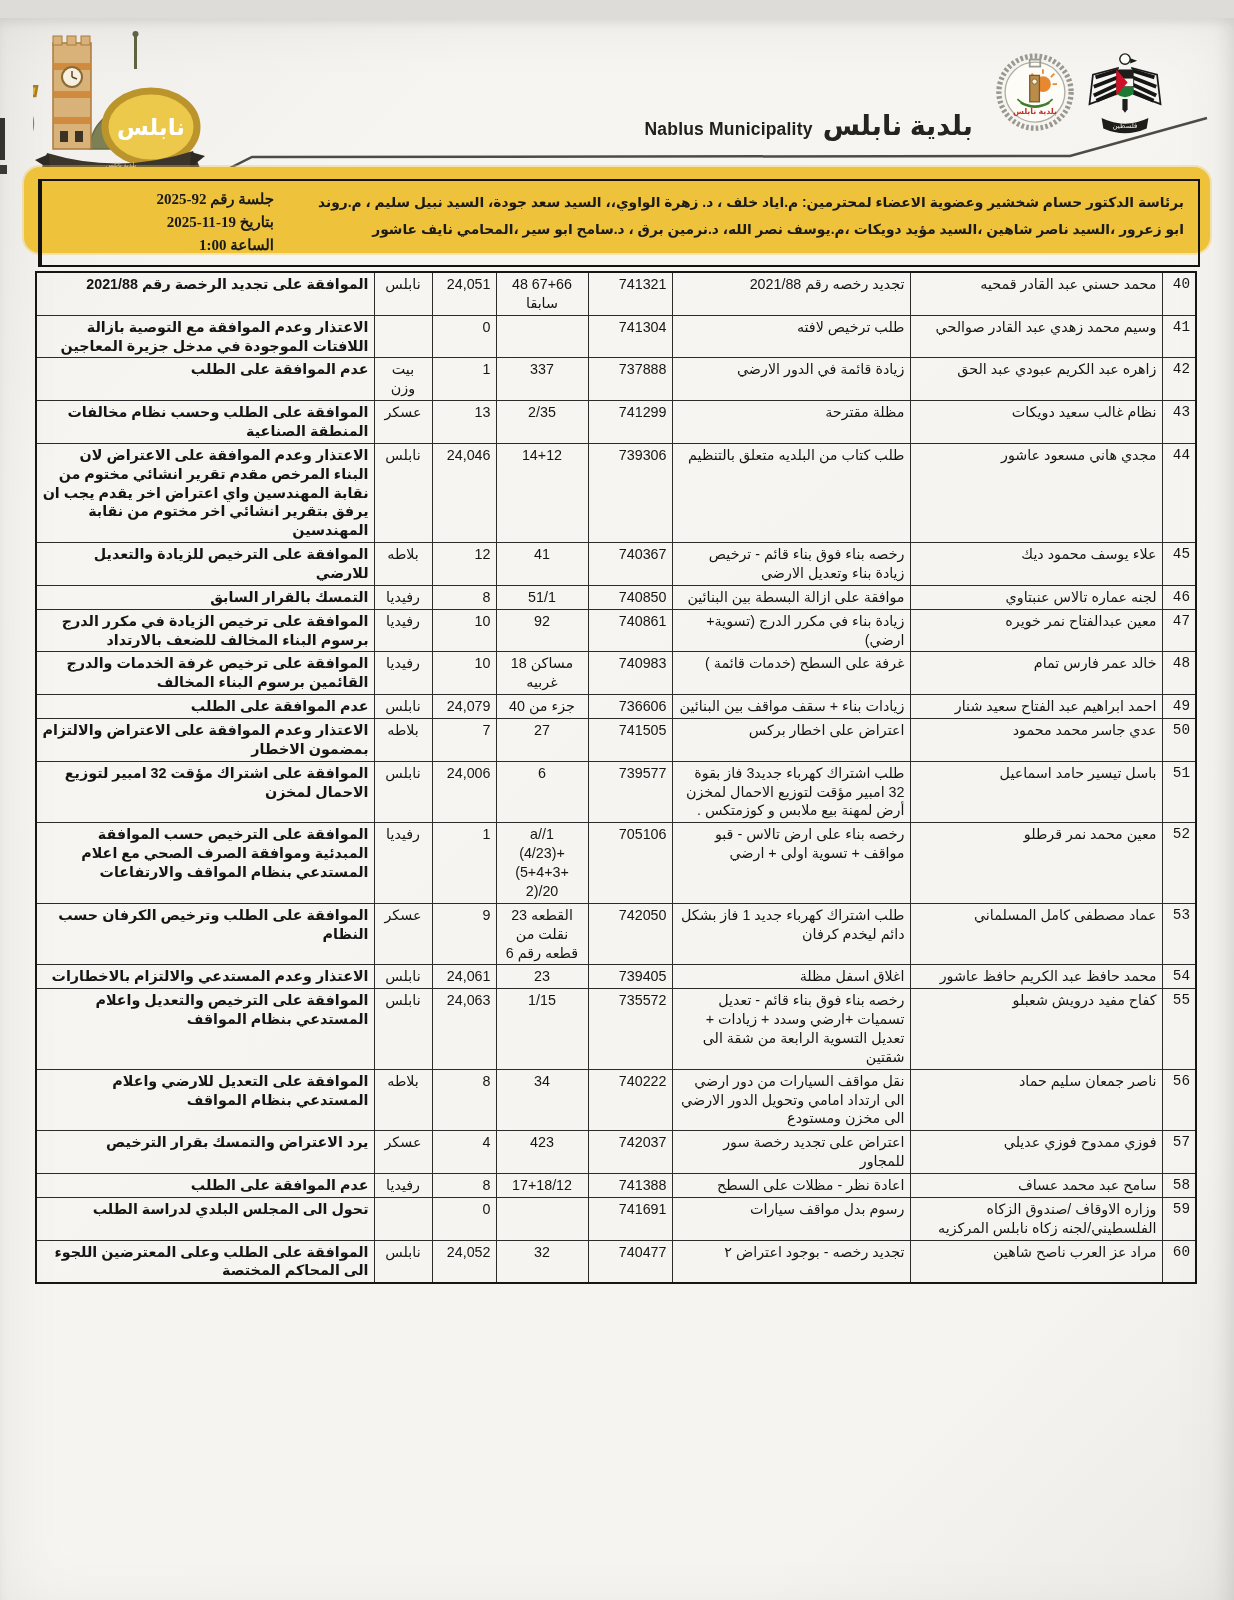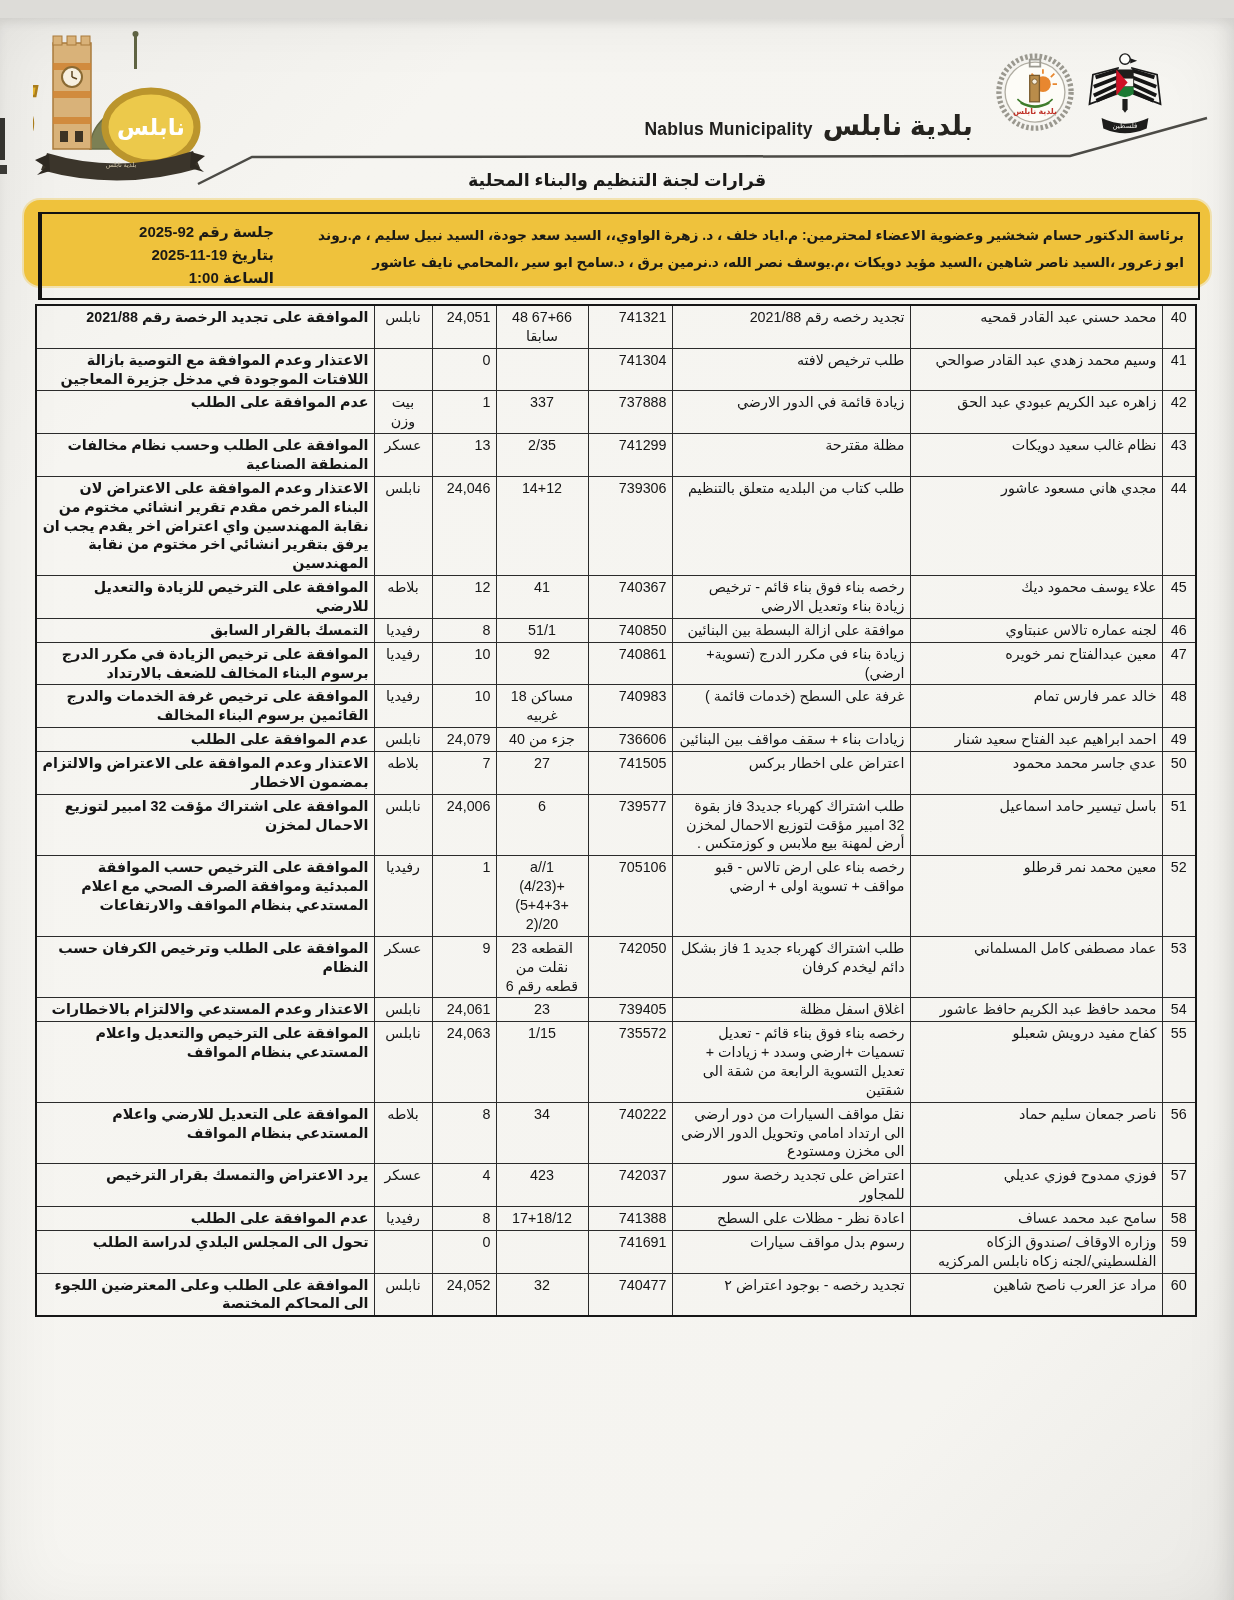--- a/index.html
+++ b/index.html
@@ -26,32 +26,32 @@
   .edge-mark2{position:absolute;left:0;top:147px;width:7px;height:9px;background:#3a3935;}
   
   .doc-title{padding-top:12px;text-align:center;font-weight:bold;font-size:17.5px;color:#1b1a18;}
   
   .band{position:relative;margin:9px 24px 0 24px;height:86px;background:#efc23c;border-radius:16px;
         box-shadow:0 0 0 2px rgba(239,194,60,.35);}
   .session-box{position:absolute;left:14px;right:10px;top:12px;height:84px;border:2px solid #121212;display:flex;background:transparent;}
   .attendees{flex:1;padding:9px 14px 21px 10px;font-weight:bold;font-size:13.8px;line-height:1.95;text-align:right;color:#1b1a16;}
   .session-meta{width:228px;border-right:none;border-left:2px solid #121212;padding:7px 12px 4px 6px;
         font-weight:bold;font-size:15px;line-height:1.52;text-align:right;color:#1b1a16;}
-  .session-meta{border-left:none;border-right:none;}
+  .session-meta{border-left:none;border-right:none;font-family:Liberation Serif, serif;}
   .session-meta{box-shadow:inset 2px 0 0 #121212;} 
   
   table.decisions{
     width:1160px;margin:18px 37px 0 37px;border-collapse:collapse;table-layout:fixed;
     border:2px solid #161616;font-size:14.3px;line-height:1.32;
   }
   table.decisions td{border:1px solid #2b2b2b;vertical-align:top;padding:2px 5px;word-wrap:break-word;}
   col.c-no{width:34px;} col.c-name{width:252px;} col.c-subject{width:238px;}
   col.c-req{width:84px;} col.c-plot{width:92px;} col.c-block{width:64px;}
   col.c-area{width:58px;} col.c-decision{width:338px;}
-  td.no{text-align:center;padding:2px 2px;}
+  td.no{text-align:right;padding:2px 2px;font-family:Liberation Mono, monospace;}
   td.name{font-weight:normal;}
   td.req,td.block{text-align:right;}
   td.plot{text-align:center;white-space:pre-line;unicode-bidi:plaintext;}
   td.area{text-align:center;}
   td.decision{font-weight:bold;}
 </style>
 </head>
 <body>
 
 <div class="page">
@@ -117,21 +117,20 @@
       <path d="M42,58 h6 v12 l-3,4 -3,-4 z" fill="#1e1e1c"></path>
       <path d="M18,80 Q45,93 72,80 L70,92 Q45,103 20,92 Z" fill="#1d1d1b"></path>
       <text x="45" y="91" font-size="8" fill="#f2f1ec" text-anchor="middle">فلسطين</text>
     </svg>
 
     <svg class="rule-svg" viewBox="0 0 1234 190">
       <polyline points="198,166 252,139 1070,138 1207,100" fill="none" stroke="#4c4b46" stroke-width="2.5"></polyline>
     </svg>
   </div>
 
-  <div class="doc-title">قرارات لجنة التنظيم والبناء المحلية</div>
 
   <div class="band">
     <div class="session-box">
       <div class="attendees">برئاسة الدكتور حسام شخشير وعضوية الاعضاء لمحترمين: م.اياد خلف ، د. زهرة الواوي،، السيد سعد جودة، السيد نبيل سليم ، م.روند ابو زعرور ،السيد ناصر شاهين ،السيد مؤيد دويكات ،م.يوسف نصر الله، د.نرمين برق ، د.سامح ابو سير ،المحامي نايف عاشور</div>
       <div class="session-meta">
         <div>جلسة رقم 92-2025</div>
         <div>بتاريخ 19-11-2025</div>
         <div>الساعة 1:00</div>
       </div>
     </div>

